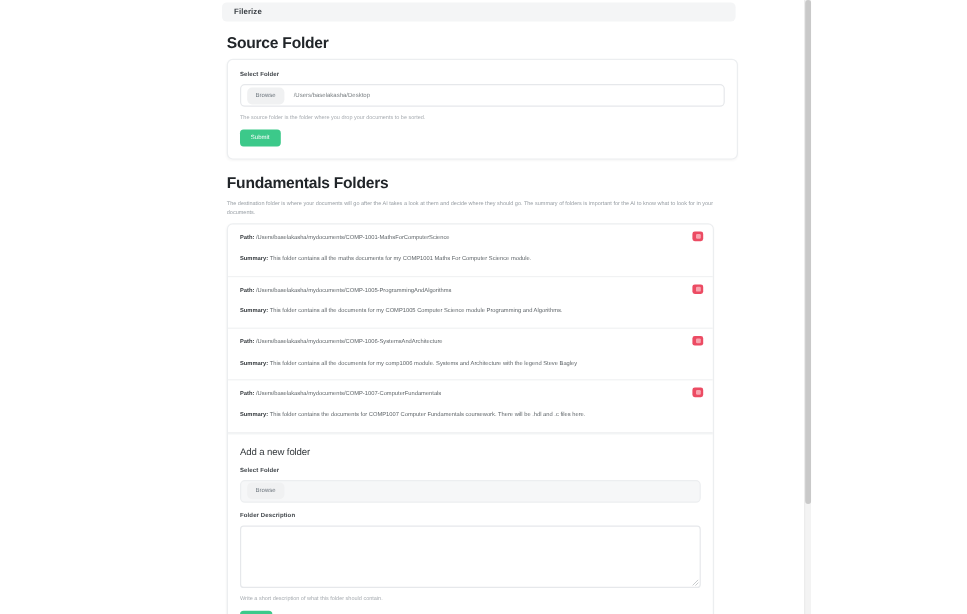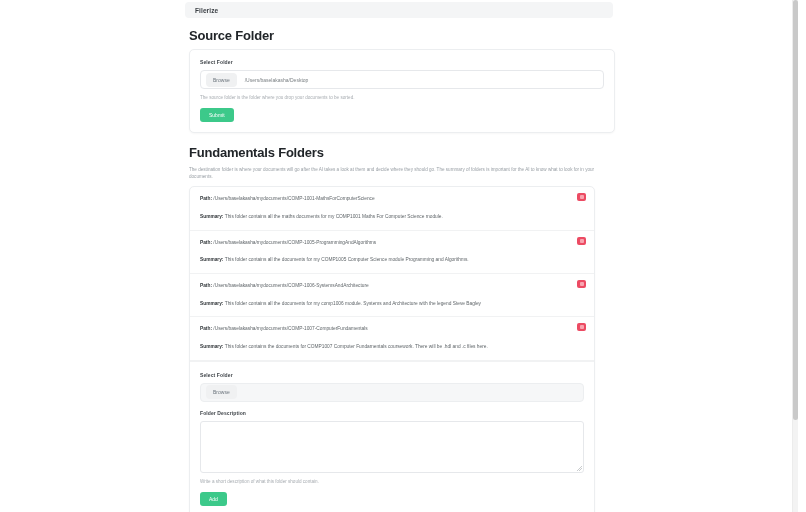--- a/index.html
+++ b/index.html
@@ -7,21 +7,21 @@
     padding: 0;
     width: 806px;
     height: 512px;
     background: #ffffff;
     font-family: "Liberation Sans", sans-serif;
     overflow: hidden;
   }
 
   #page {
     position: relative;
-    width: 798px;
+    width: 676px;
     height: 512px;
     background: #ffffff;
     overflow: hidden;
   }
 
   
   .page-scrollbar {
     position: absolute;
     top: 0;
     right: 0;
@@ -317,20 +317,21 @@
         <div class="folder-line summary">
           <span class="k">Summary:</span>
           <span>This folder contains the documents for COMP1007 Computer Fundamentals coursework. There will be .hdl and .c files here.</span>
         </div>
         <button class="delete-btn">
           <span class="glyph"></span>
         </button>
       </div>
 
       <div class="add-panel">
+        <h2>Add a new folder</h2>
 
         <div class="field-label">Select Folder</div>
         <div class="input-group plain">
           <button class="browse-btn">Browse</button>
           <span class="path-value"></span>
         </div>
 
         <div class="spacer-8"></div>
 
         <div class="field-label">Folder Description</div>

